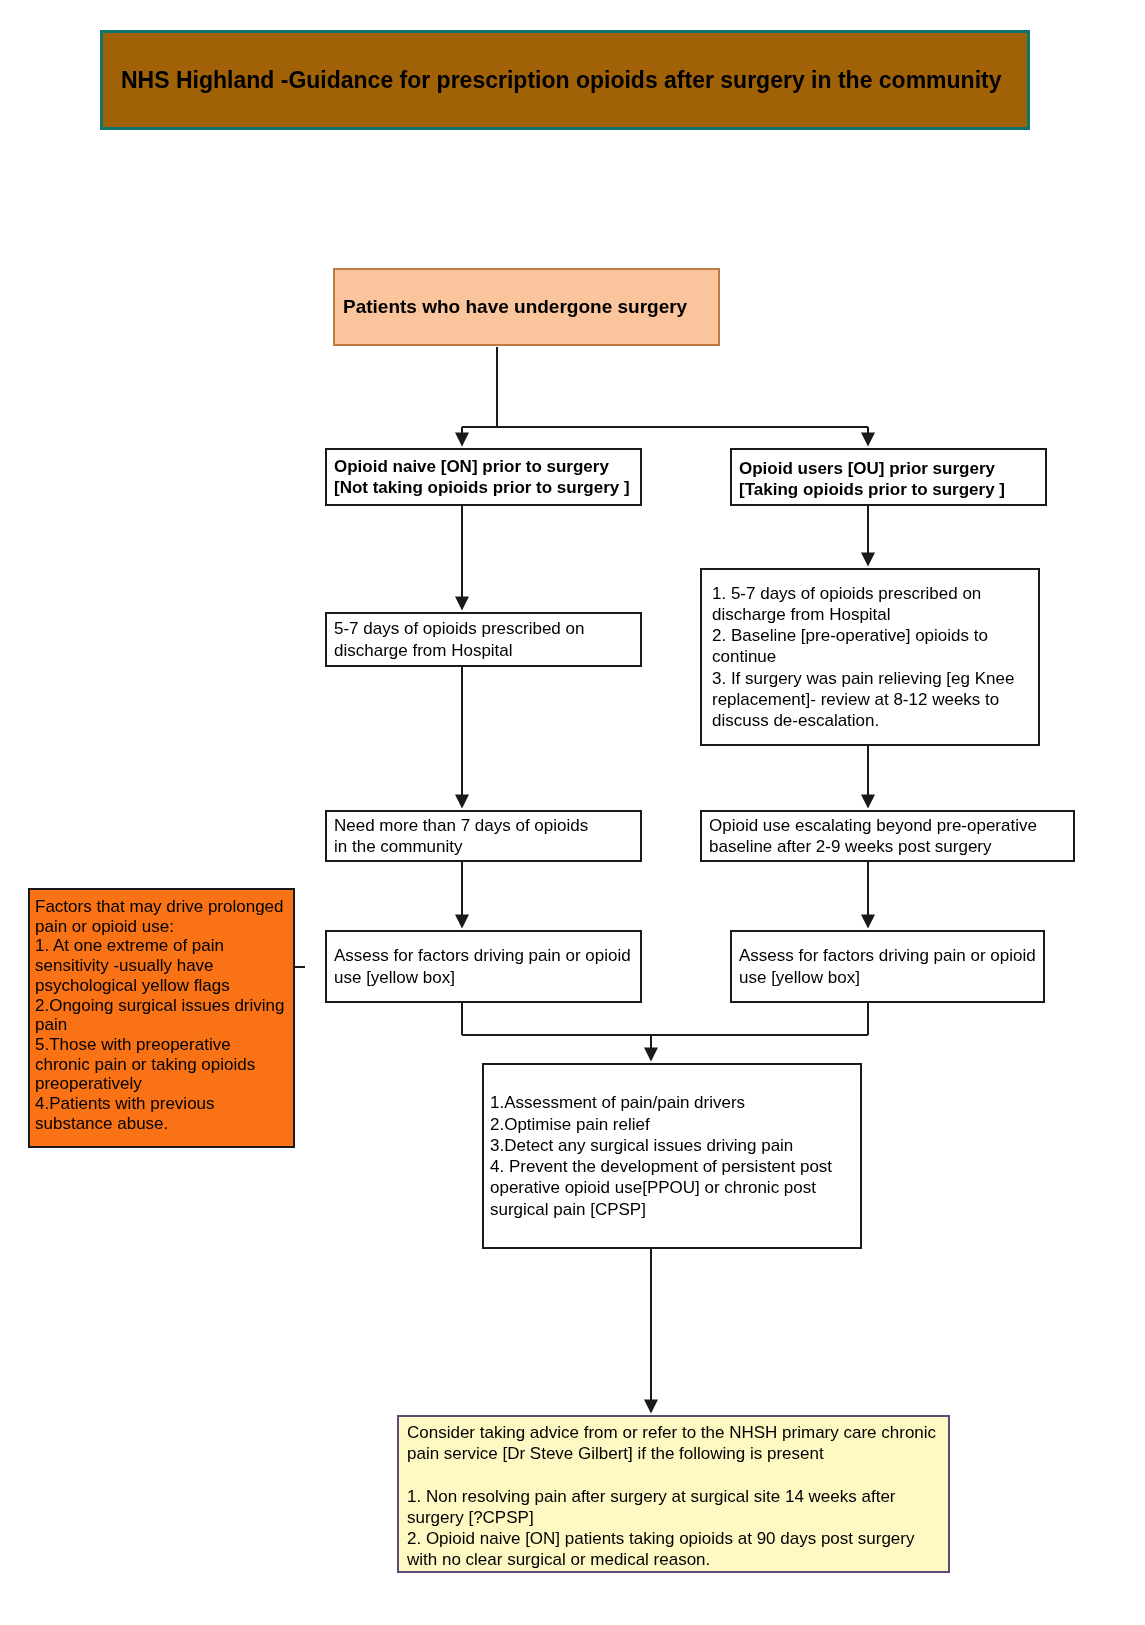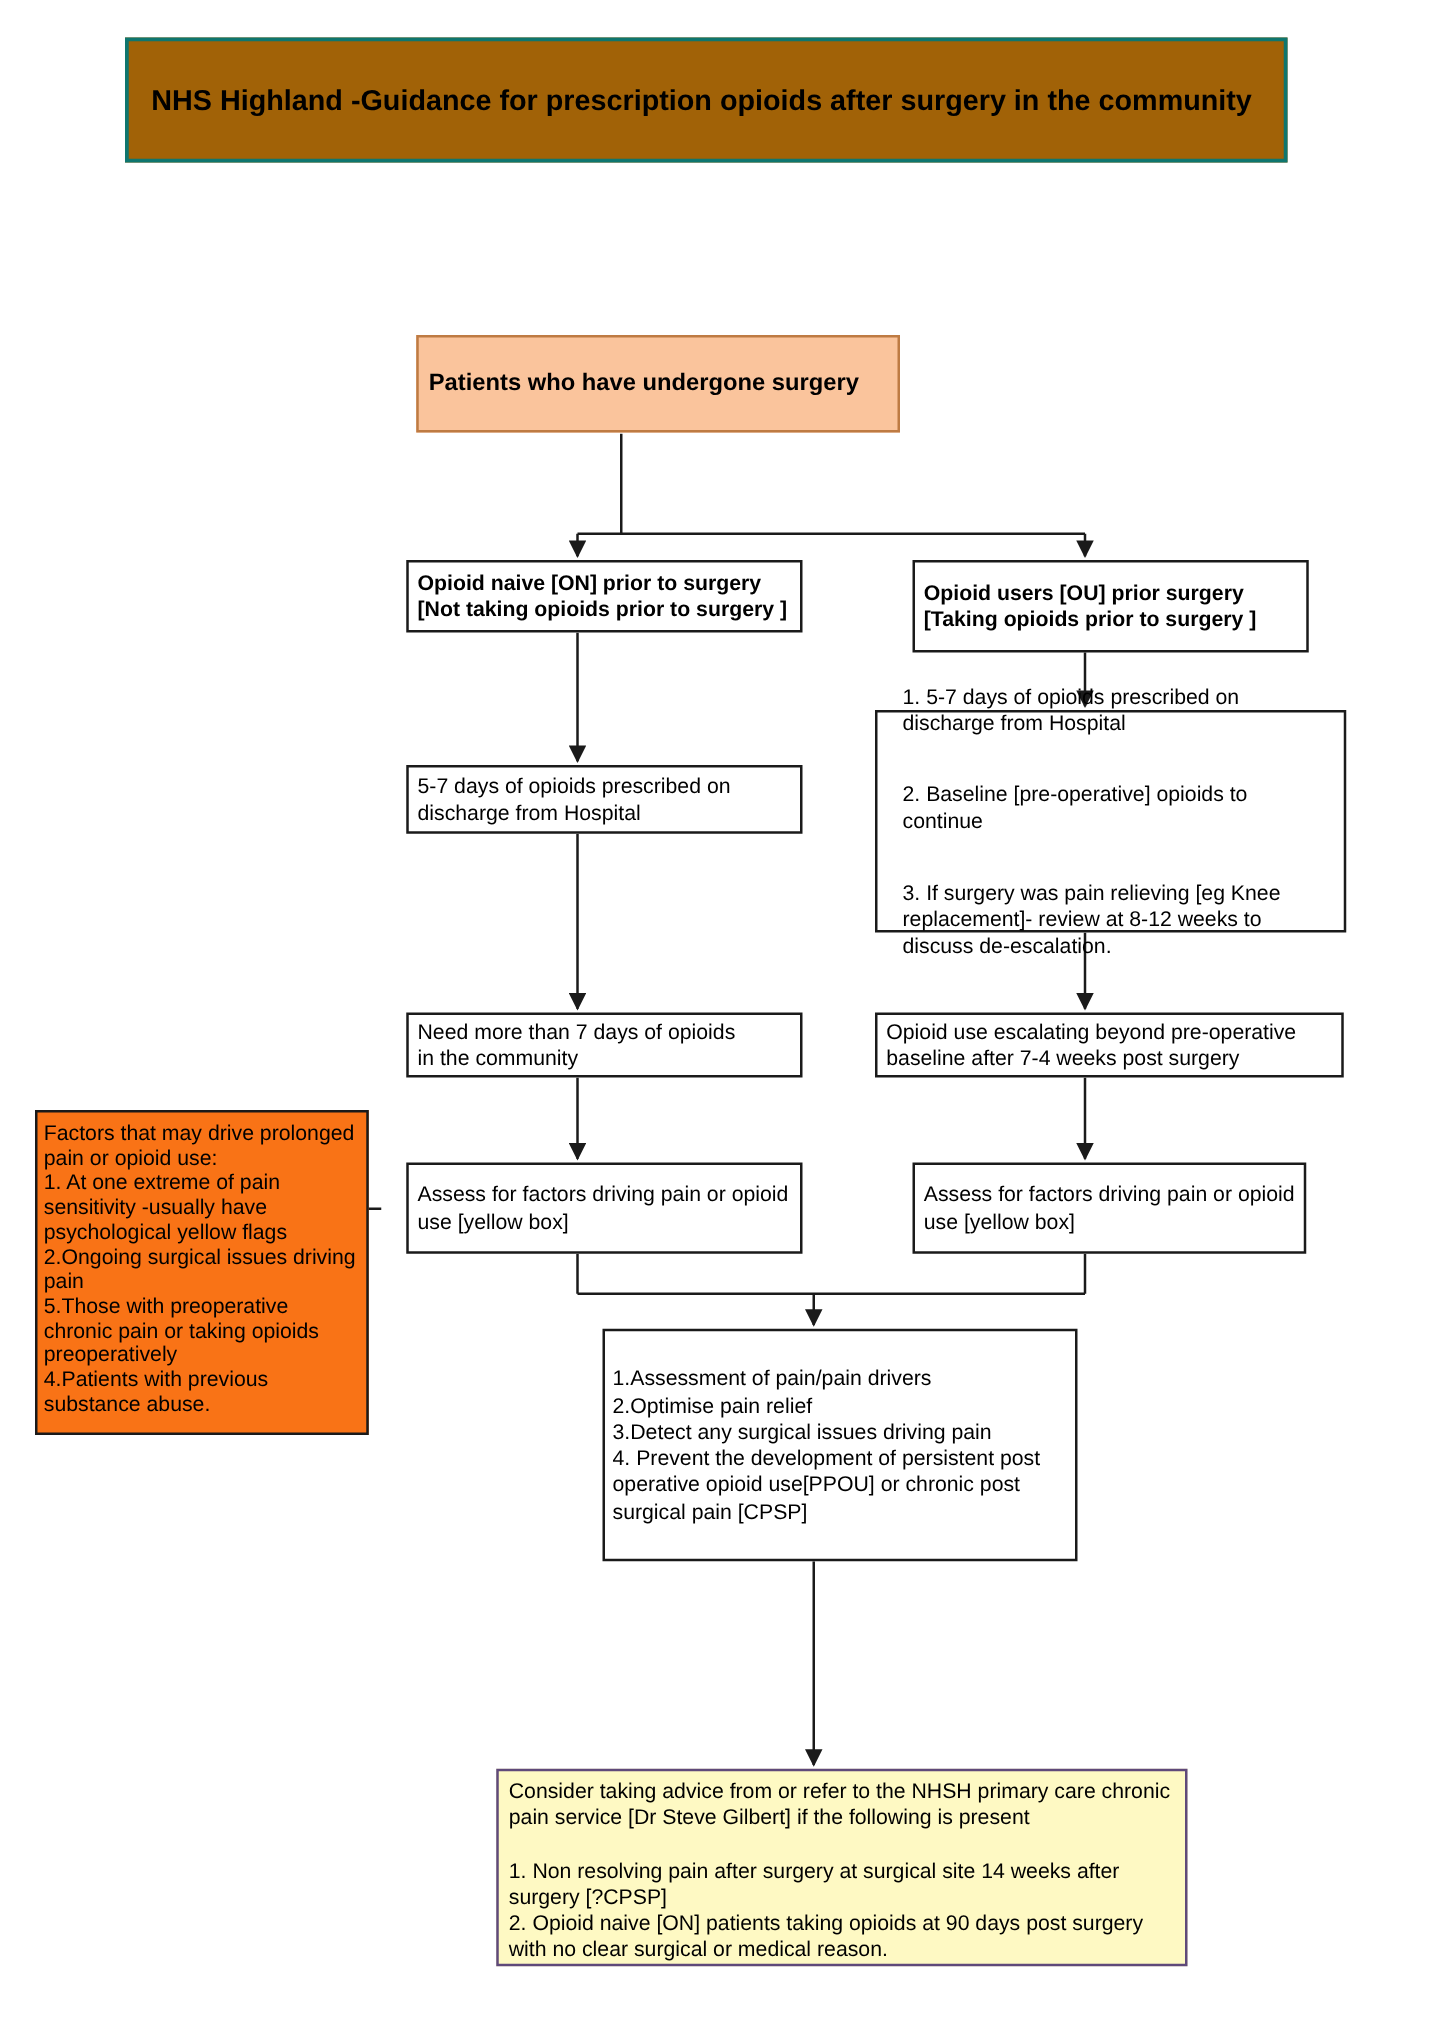--- a/index.html
+++ b/index.html
@@ -43,24 +43,24 @@
 
   .start-node {
     left: 313px; top: 268px; width: 387px; height: 78px;
     background: #fac49c;
     border: 2.5px solid #be7b43;
     font-size: 19px; font-weight: bold;
     padding-left: 8px;
   }
 
   .branch-left  { left: 305px; top: 448px; width: 317px; height: 58px; font-weight: bold; }
-  .branch-right { left: 710px; top: 448px; width: 317px; height: 74px; font-weight: bold; }
+  .branch-right { left: 710px; top: 448px; width: 317px; height: 58px; font-weight: bold; justify-content: flex-end; }
 
   .on-discharge { left: 305px; top: 612px; width: 317px; height: 55px; }
-  .ou-discharge { left: 680px; top: 568px; width: 377px; height: 178px; padding: 20px; gap: 36px; }
+  .ou-discharge { left: 680px; top: 568px; width: 340px; height: 178px; padding: 10px; }
 
   .on-need      { left: 305px; top: 810px; width: 317px; height: 52px; }
   .ou-escalate  { left: 680px; top: 810px; width: 375px; height: 52px; }
 
   .factors {
     left: 8px; top: 888px; width: 267px; height: 260px;
     background: #f97316;
     justify-content: flex-start;
     padding: 7px 5px;
     line-height: 1.16;
@@ -138,21 +138,21 @@
     <div>2. Baseline [pre-operative] opioids to continue</div>
     <div>3. If surgery was pain relieving [eg Knee replacement]- review at 8-12 weeks to discuss de-escalation.</div>
   </div>
 
   <div class="node on-need">
     <div class="nowrap">Need more than 7 days of opioids</div>
     <div class="nowrap">in the community</div>
   </div>
 
   <div class="node ou-escalate">
-    <div>Opioid use escalating beyond pre-operative baseline after 7-4 weeks post surgery</div>
+    <div>Opioid use escalating beyond pre-operative baseline after 2-9 weeks post surgery</div>
   </div>
 
   <div class="node factors">
     <div>Factors that may drive prolonged pain or opioid use:</div>
     <div>1. At one extreme of pain sensitivity -usually have psychological yellow flags</div>
     <div>2.Ongoing surgical issues driving pain</div>
     <div>5.Those with preoperative chronic pain or taking opioids preoperatively</div>
     <div>4.Patients with previous substance abuse.</div>
   </div>
 

